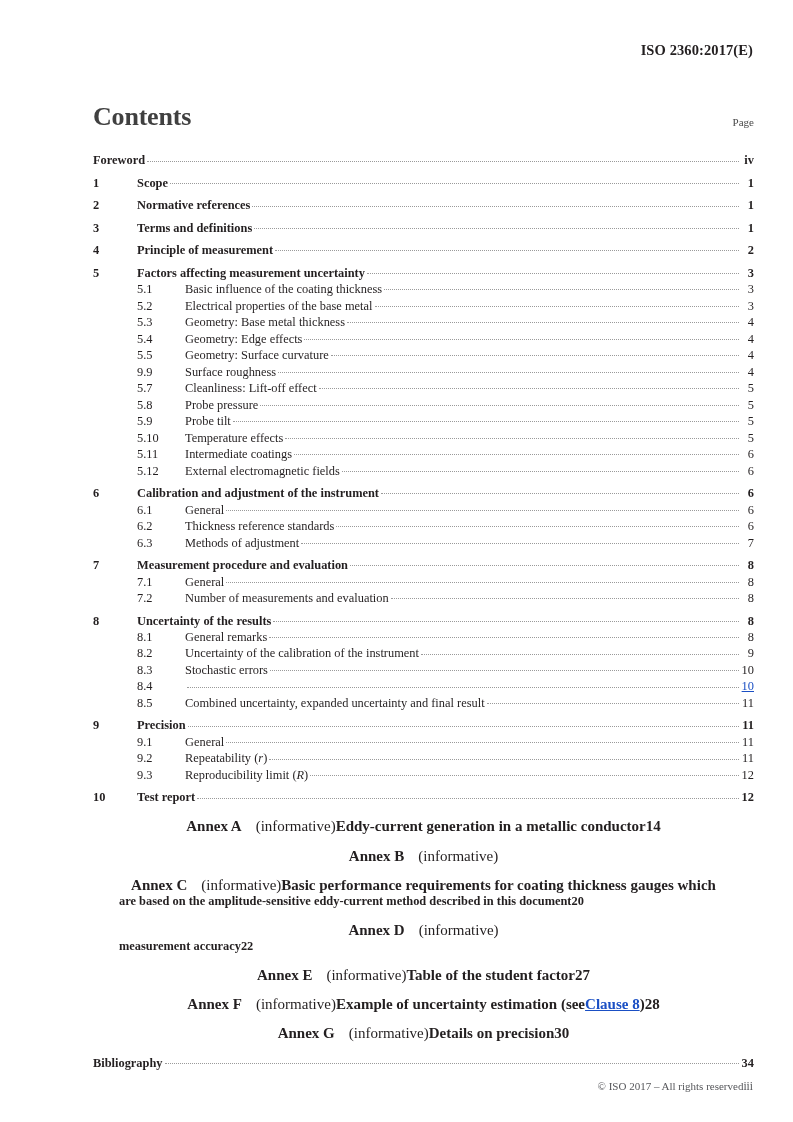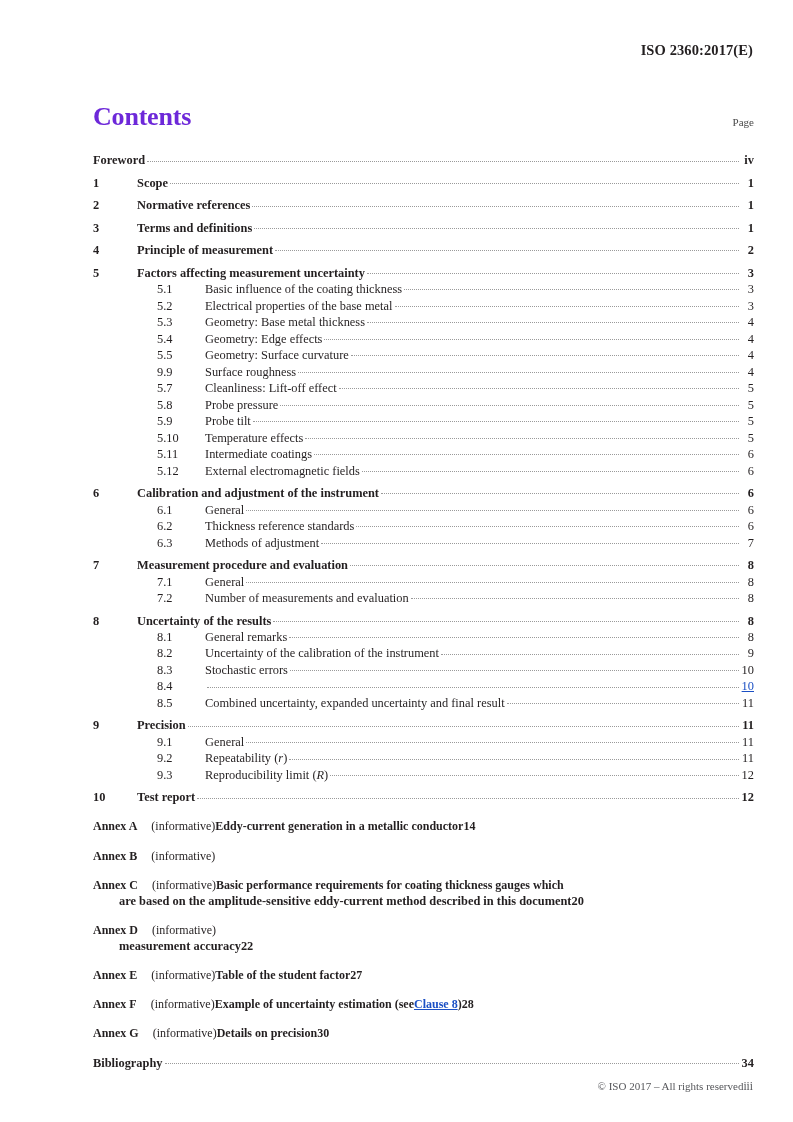--- a/index.html
+++ b/index.html
@@ -46,21 +46,21 @@
     align-items: flex-end;
     justify-content: space-between;
     margin-bottom: 22px;
   }
   .toc-title {
     font-family: "Liberation Serif", "DejaVu Serif", serif;
     font-weight: bold;
     font-size: 26px;
     letter-spacing: -0.2px;
     line-height: 1;
-    color: #6d28d9;
+    color: #404040;
   }
   .page-label {
     font-size: 11px;
     color: #4a4a4a;
     padding-bottom: 2px;
     font-family: "Liberation Serif", "DejaVu Serif", serif;
   }
 
   
   .row {
@@ -105,29 +105,30 @@
   
   .lvl0 { font-weight: bold; margin-top: 6px; }
   .lvl0 .num { width: 44px; }
   .lvl0 .pg  { font-weight: bold; }
 
   
   .row.tight { margin-top: 0; }
 
   
   .lvl1 { font-weight: normal; }
-  .lvl1 .num { width: 48px; margin-left: 64px; }
+  .lvl1 .num { width: 48px; margin-left: 44px; }
 
   .annex-block { margin-top: 13px; }
   .annex-line1 {
     display: flex;
     align-items: baseline;
-    font-size: 12px;
+    font-size: 15px;
     line-height: 16.1px;
     font-weight: bold;
+    justify-content: center;
   }
   .annex-line2 {
     display: flex;
     align-items: baseline;
     font-size: 12.4px;
     line-height: 16.1px;
     font-weight: bold;
     padding-left: 26px;
   }
   .annex-line2 .txt { flex: 0 0 auto; white-space: nowrap; }

